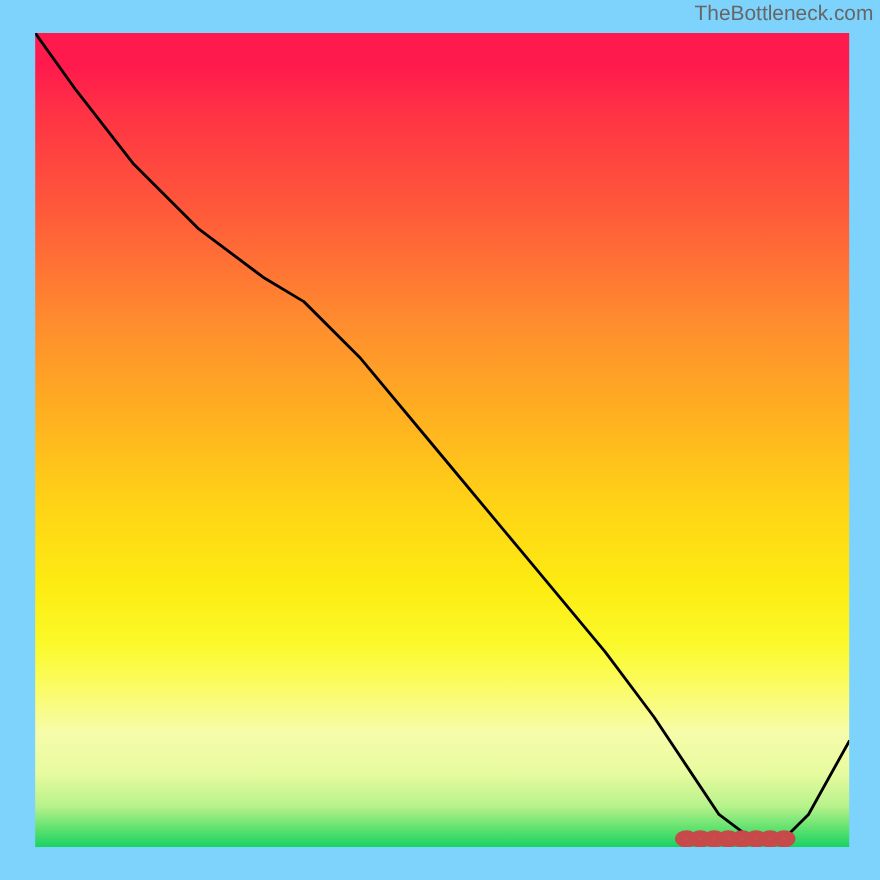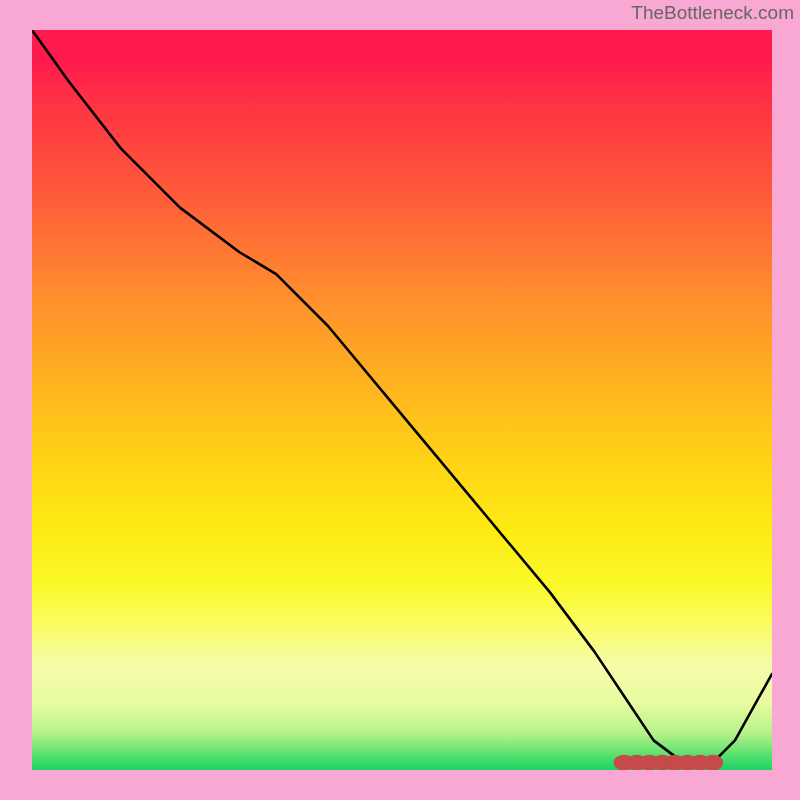--- a/index.html
+++ b/index.html
@@ -8,21 +8,21 @@
     width: 800px;
     height: 800px;
     background: #000;
     overflow: hidden;
     font-family: Arial, Helvetica, sans-serif;
   }
   .frame {
     position: relative;
     width: 800px;
     height: 800px;
-    background: #f9a8d4;
+    background: #7dd3fc;
   }
   .watermark {
     position: absolute;
     top: 2px;
     right: 6px;
     color: #666;
     font-size: 19px;
     letter-spacing: 0px;
     font-weight: 500;
     z-index: 3;

